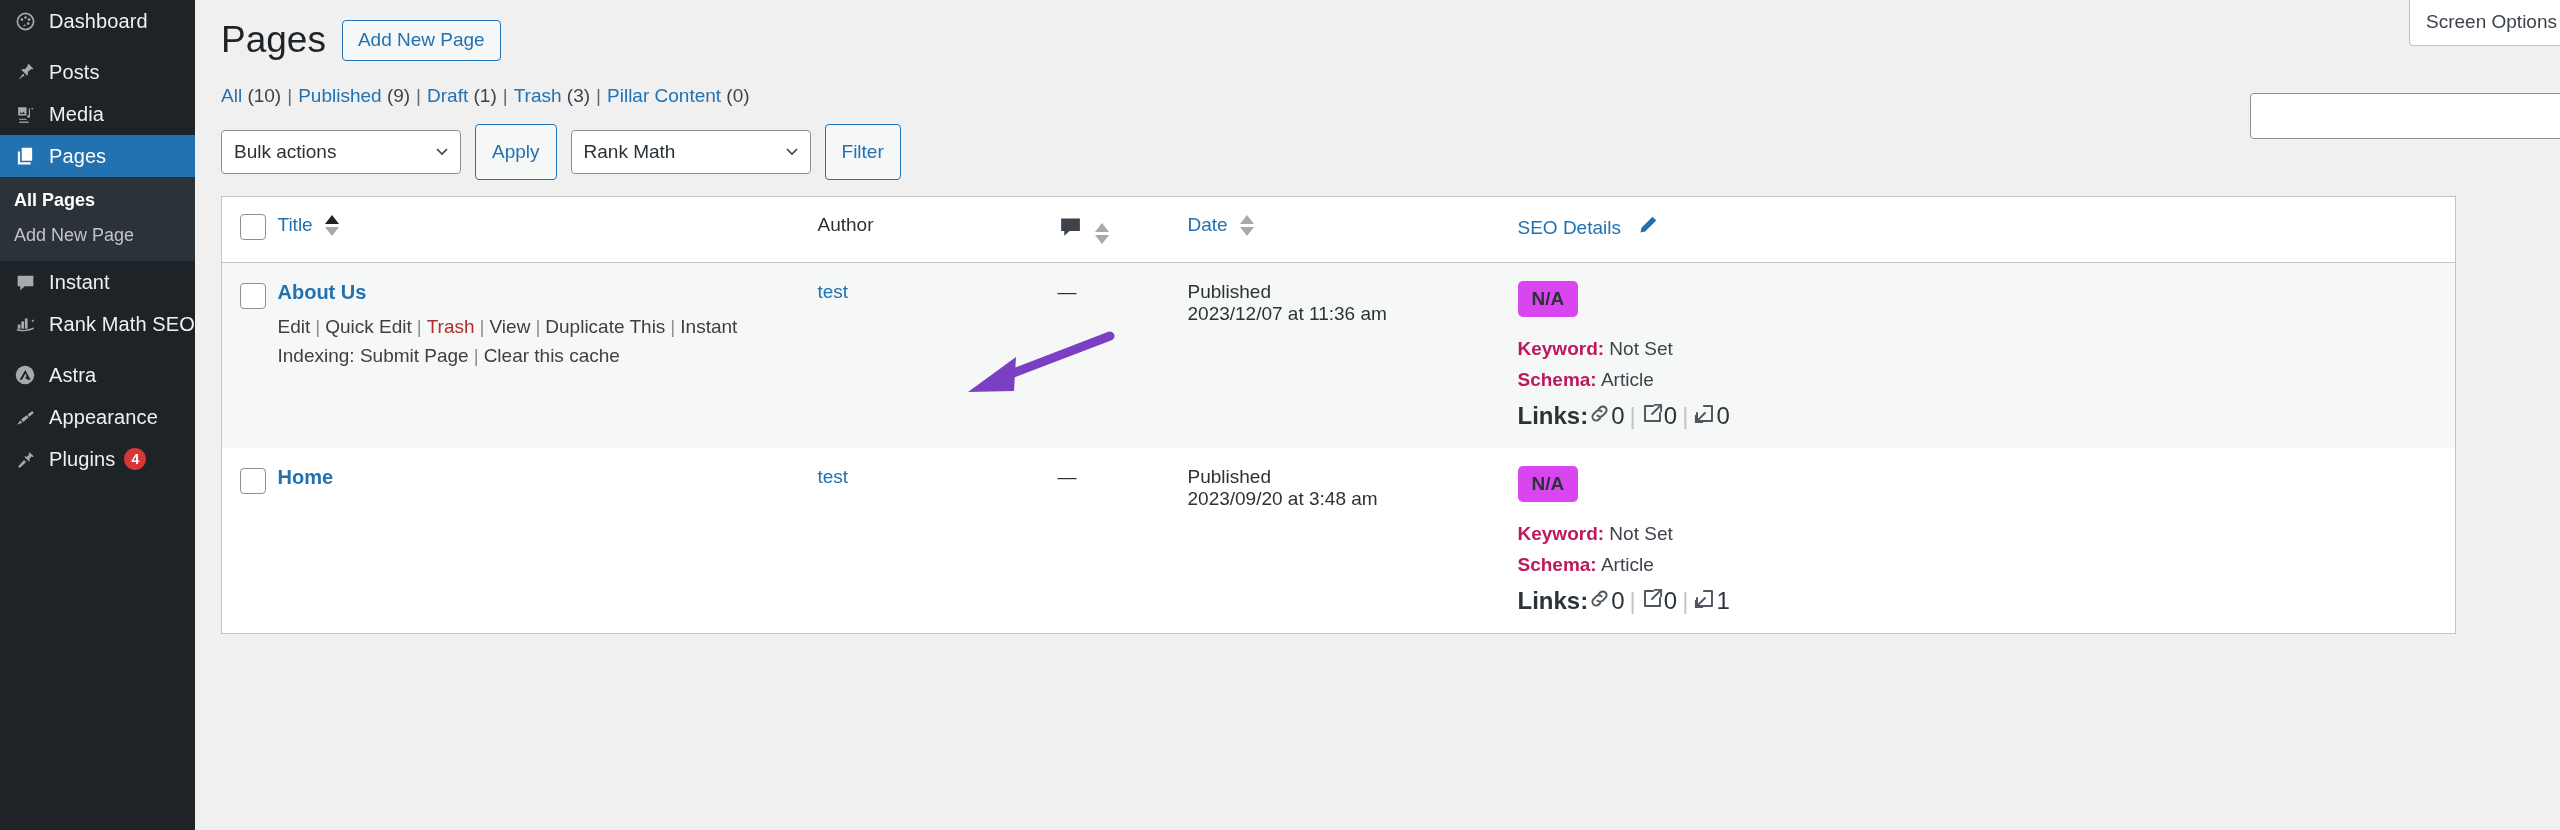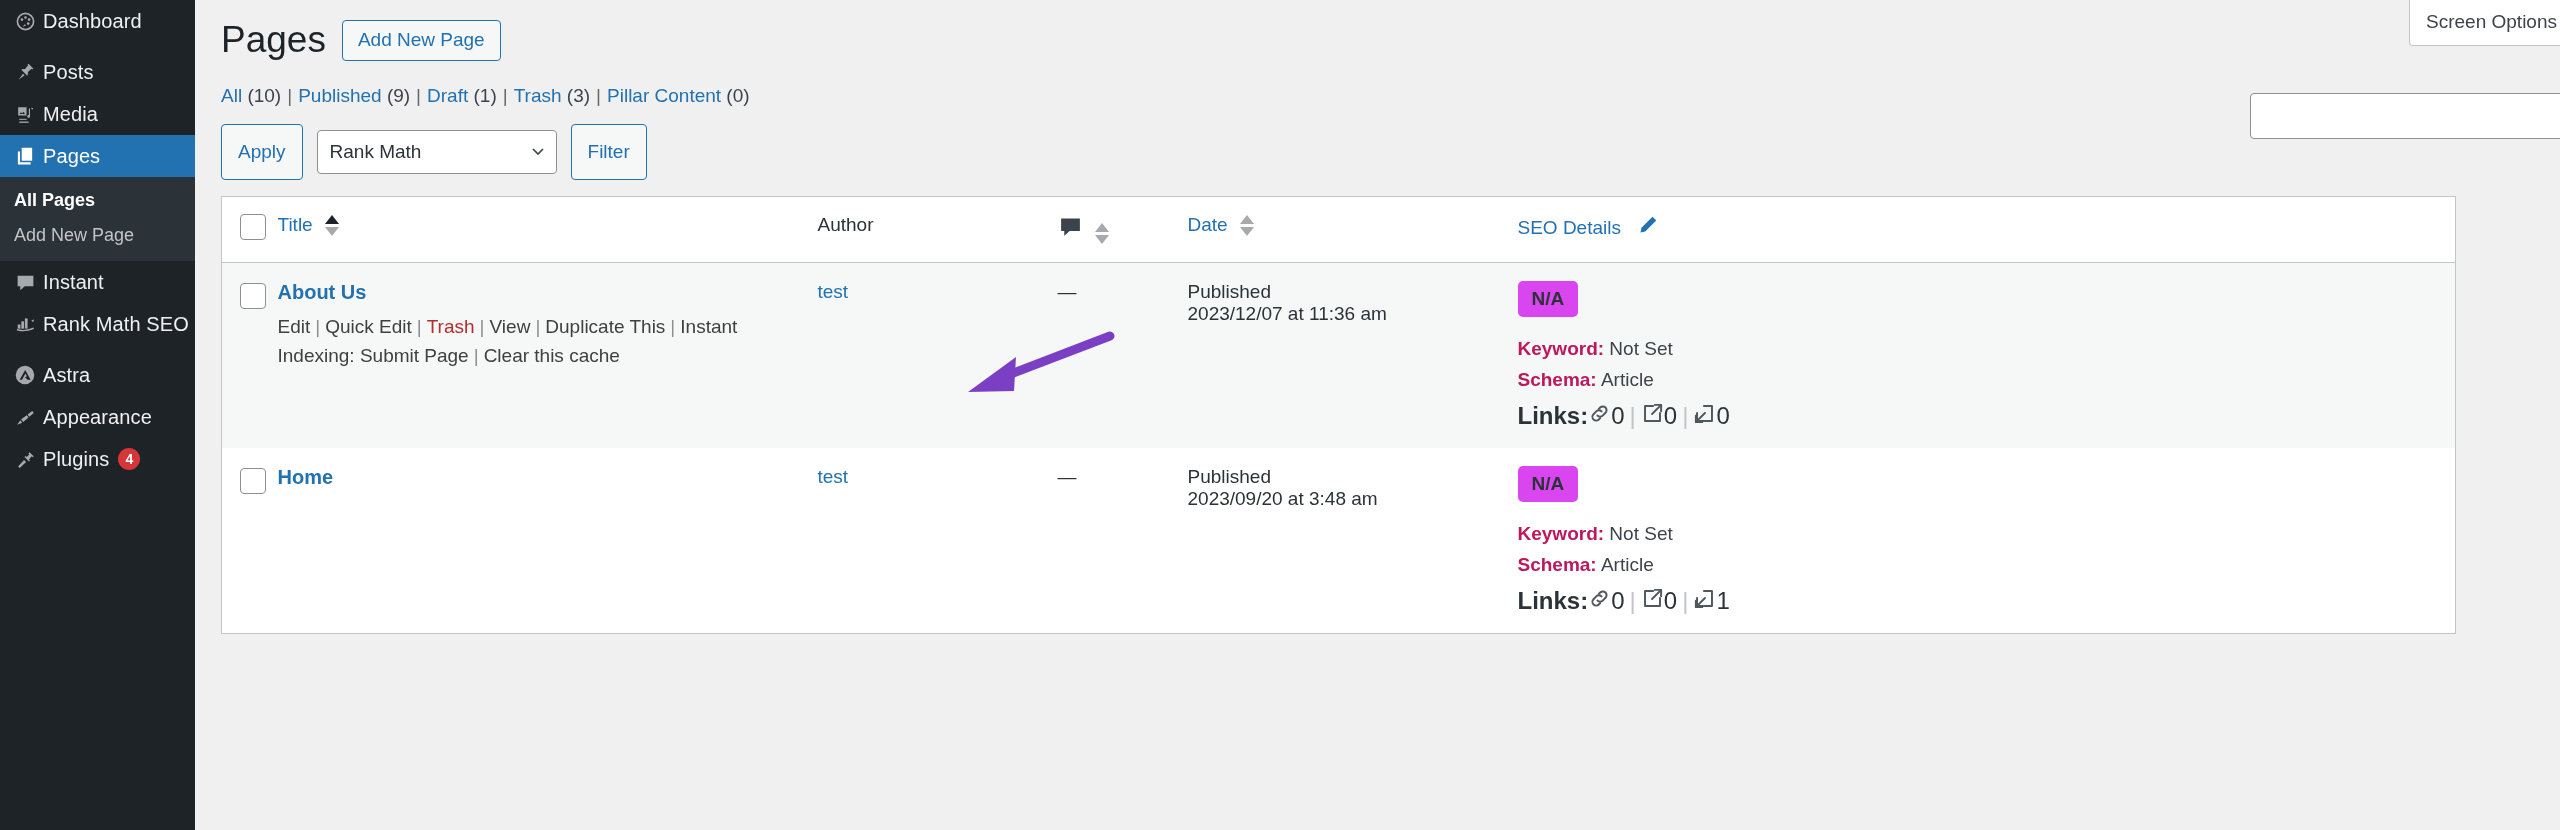--- a/index.html
+++ b/index.html
@@ -16,21 +16,21 @@
     width: 195px; min-width: 195px; height: 830px;
     background: #1d2327; color: #fff;
     position: relative; z-index: 5;
   }
   .menu-item {
     display: flex; align-items: center;
     height: 42px; padding-left: 14px;
     font-size: 20px; color: #f0f0f1; cursor: pointer;
     position: relative;
   }
-  .menu-item .mi-label { margin-left: 7px; font-weight: 400; letter-spacing: .1px; }
+  .menu-item .mi-label { margin-left: 13px; font-weight: 400; letter-spacing: .1px; }
   .menu-item .mi-icon {
     width: 22px; height: 22px; display: inline-flex;
     align-items: center; justify-content: center;
     color: #a7aaad; flex: 0 0 22px;
   }
   .menu-item.current {
     background: #2271b1; color: #fff; font-weight: 600;
   }
   .menu-item.current .mi-icon { color: #fff; }
   .menu-item.current .mi-label { font-weight: 400; }
@@ -334,20 +334,26 @@
       <div class="title-row">
         <h1 id="page-title">Pages</h1>
         <button id="add-new-page-btn">Add New Page</button>
       </div>
 
       <div class="subsubsub">
         <span><a>All</a> <span class="cnt">(10)</span></span><span class="sep">|</span><span><a>Published</a> <span class="cnt">(9)</span></span><span class="sep">|</span><span><a>Draft</a> <span class="cnt">(1)</span></span><span class="sep">|</span><span><a>Trash</a> <span class="cnt">(3)</span></span><span class="sep">|</span><span><a>Pillar Content</a> <span class="cnt">(0)</span></span>
       </div>
 
       <div class="tablenav">
+        <div class="wp-select wide">
+          <span>Bulk actions</span>
+          <svg class="chev" viewBox="0 0 12 8">
+              <path d="M1 1l5 5 5-5" stroke="#3c434a" stroke-width="1.6" fill="none"></path>
+            </svg>
+        </div>
         <button class="wp-btn-secondary">Apply</button>
         <div class="wp-select wide">
           <span>Rank Math</span>
           <svg class="chev" viewBox="0 0 12 8">
               <path d="M1 1l5 5 5-5" stroke="#3c434a" stroke-width="1.6" fill="none"></path>
             </svg>
         </div>
         <button class="wp-btn-secondary">Filter</button>
       </div>
 

